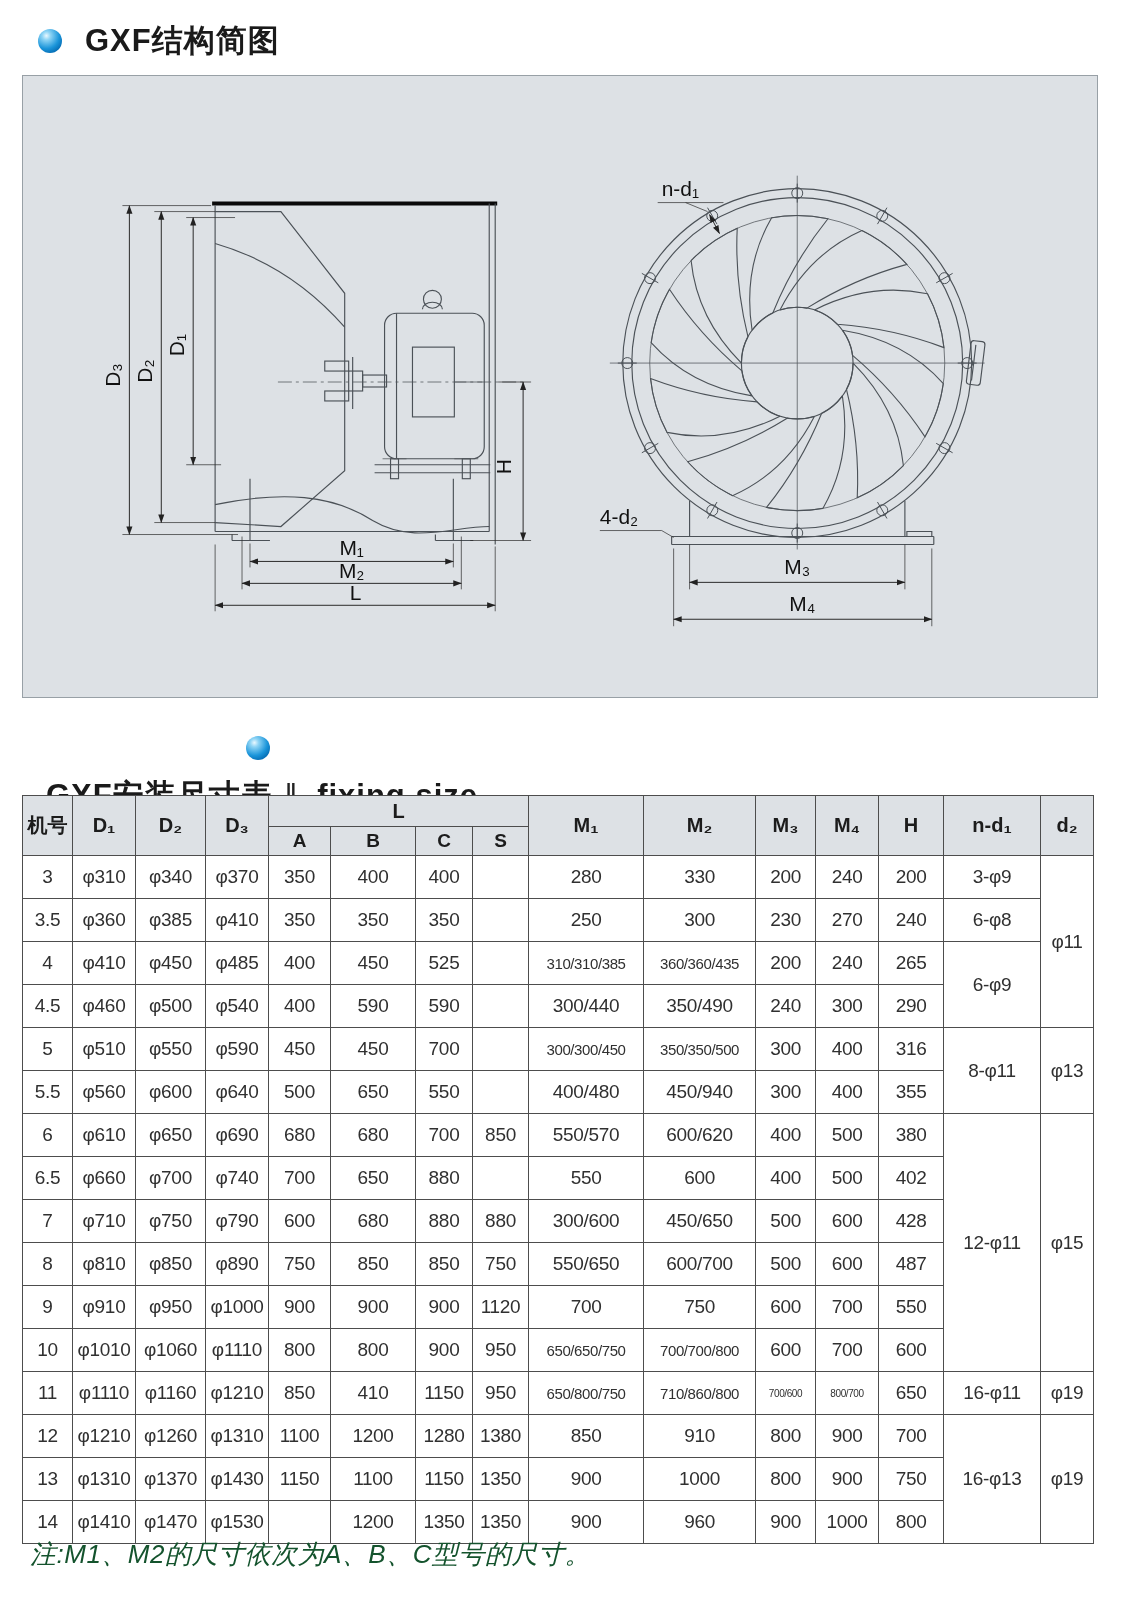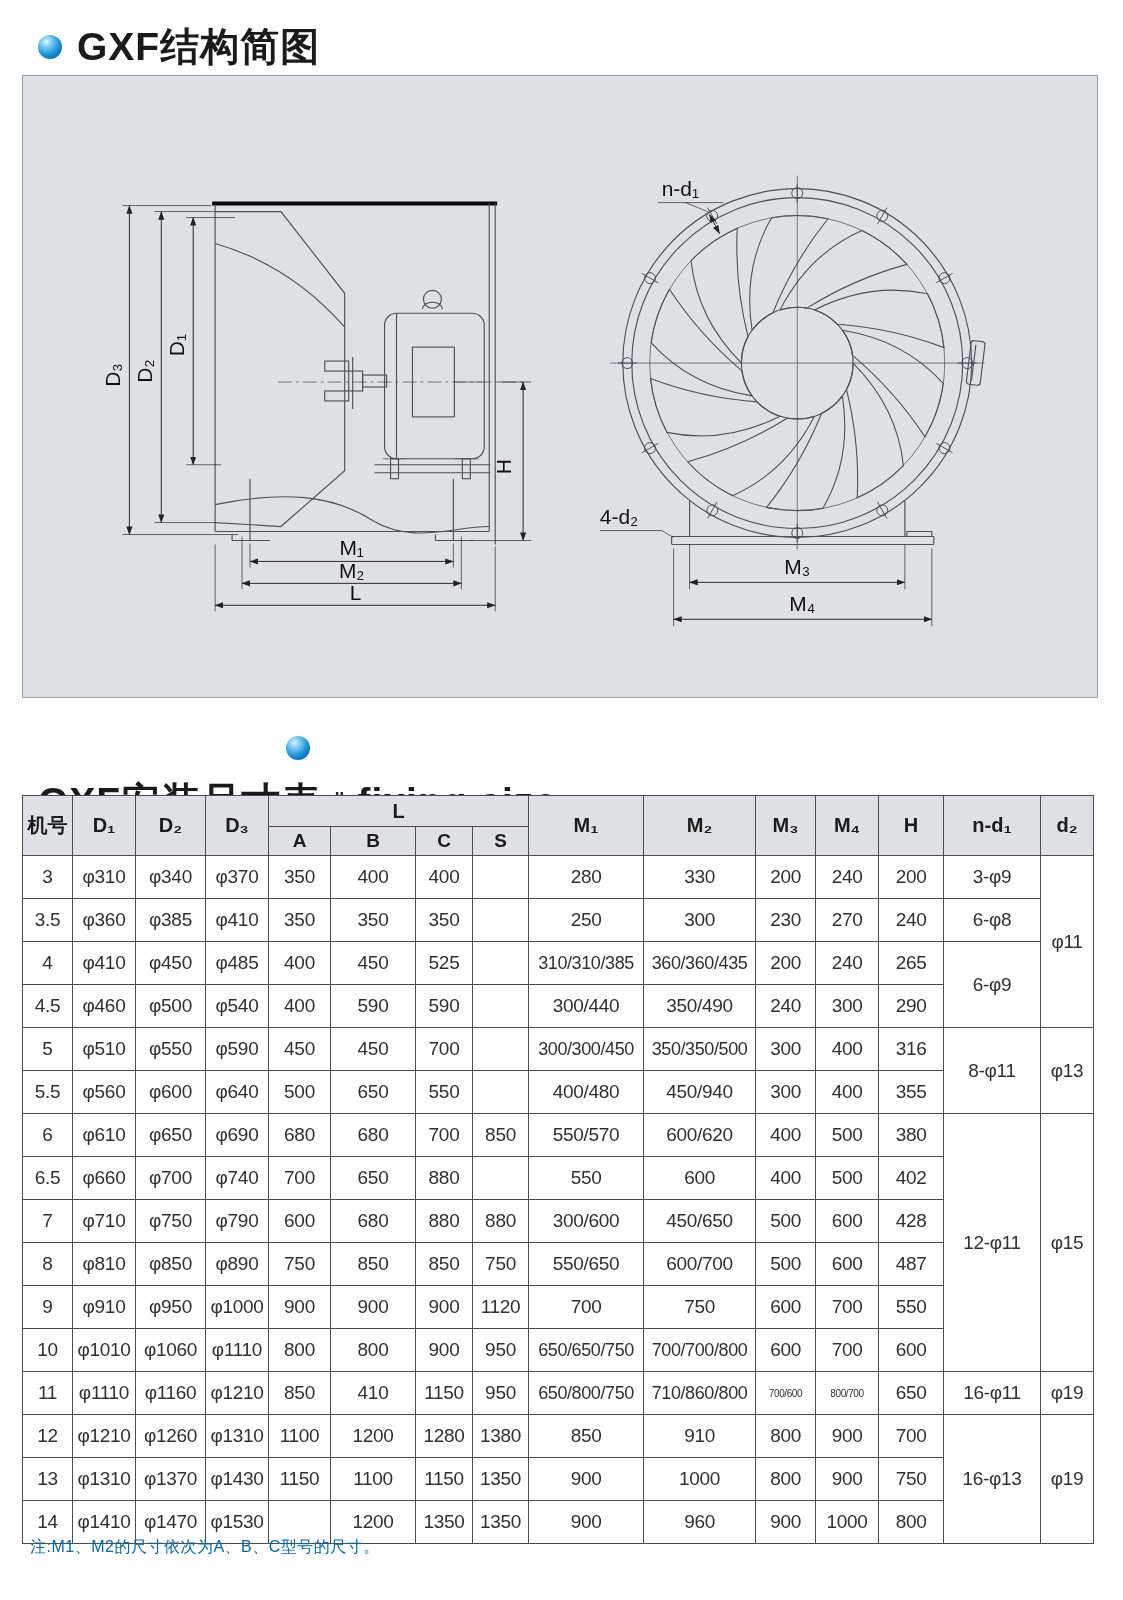--- a/index.html
+++ b/index.html
@@ -7,21 +7,21 @@
     width:1123px;height:1600px;position:relative;background:#ffffff;
     font-family:"Liberation Sans","DejaVu Sans",sans-serif;color:#1a1a1a;
     overflow:hidden;
   }
   .section-title{position:absolute;display:flex;align-items:center;gap:15px;}
   .bullet{
     width:24px;height:24px;border-radius:50%;flex:0 0 auto;
     background:radial-gradient(circle at 35% 28%, #eaf8ff 0%, #8ed4f5 18%, #1b95da 55%, #0268b0 82%, #015likes9c 100%);
     background:radial-gradient(circle at 35% 28%, #eaf8ff 0%, #8ed4f5 18%, #1b95da 55%, #0268b0 82%, #01599c 100%);
   }
-  .title-text{font-size:39px;font-weight:bold;letter-spacing:1px;}
+  .title-text{font-size:31px;font-weight:bold;letter-spacing:1px;margin-left:8px;}
   .title2-wrap{display:flex;align-items:baseline;gap:12px;}
   .divider{font-size:30px;font-weight:400;color:#222;transform:translateY(-1px);}
   .panel{
     position:absolute;left:22px;top:75px;width:1076px;height:623px;
     background:#dde1e5;border:1px solid #98a0a6;box-sizing:border-box;
   }
   .panel svg{display:block;width:100%;height:100%;}
 
   
   .dw{stroke:#4b5157;stroke-width:1.15;fill:none;}
@@ -39,23 +39,23 @@
     border-collapse:collapse;table-layout:fixed;padding-left:24px;
   }
   #fixing-table th,#fixing-table td{
     border:1px solid #4d4d4d;text-align:center;vertical-align:middle;
     padding:0;overflow:hidden;white-space:nowrap;
   }
   #fixing-table thead th{background:#dde1e5;font-weight:bold;font-size:20px;color:#1c1c1c;}
   #fixing-table thead tr.h1 th{height:30px;}
   #fixing-table thead tr.h2 th{height:28px;font-size:19px;}
   #fixing-table tbody td{height:42px;font-size:19px;font-weight:400;color:#303030;letter-spacing:-0.3px;}
-  #fixing-table tbody td.md{font-size:18px;letter-spacing:-0.4px;text-align:center;}
+  #fixing-table tbody td.md{font-size:15px;letter-spacing:-0.4px;text-align:center;}
   #fixing-table tbody td.sm{font-size:10px;letter-spacing:-0.4px;}
-  .note{position:absolute;left:30px;top:1537px;font-size:16px;color:#0369a1;letter-spacing:0.5px;}
+  .note{position:absolute;left:30px;top:1537px;font-size:26px;color:#14532d;letter-spacing:0.5px;font-style:italic;}
 </style>
 </head>
 <body>
 
 <div class="section-title" style="left:38px;top:20px;">
   <span class="bullet"></span>
   <span class="title-text">GXF结构简图</span>
 </div>
 
 <div class="panel">

